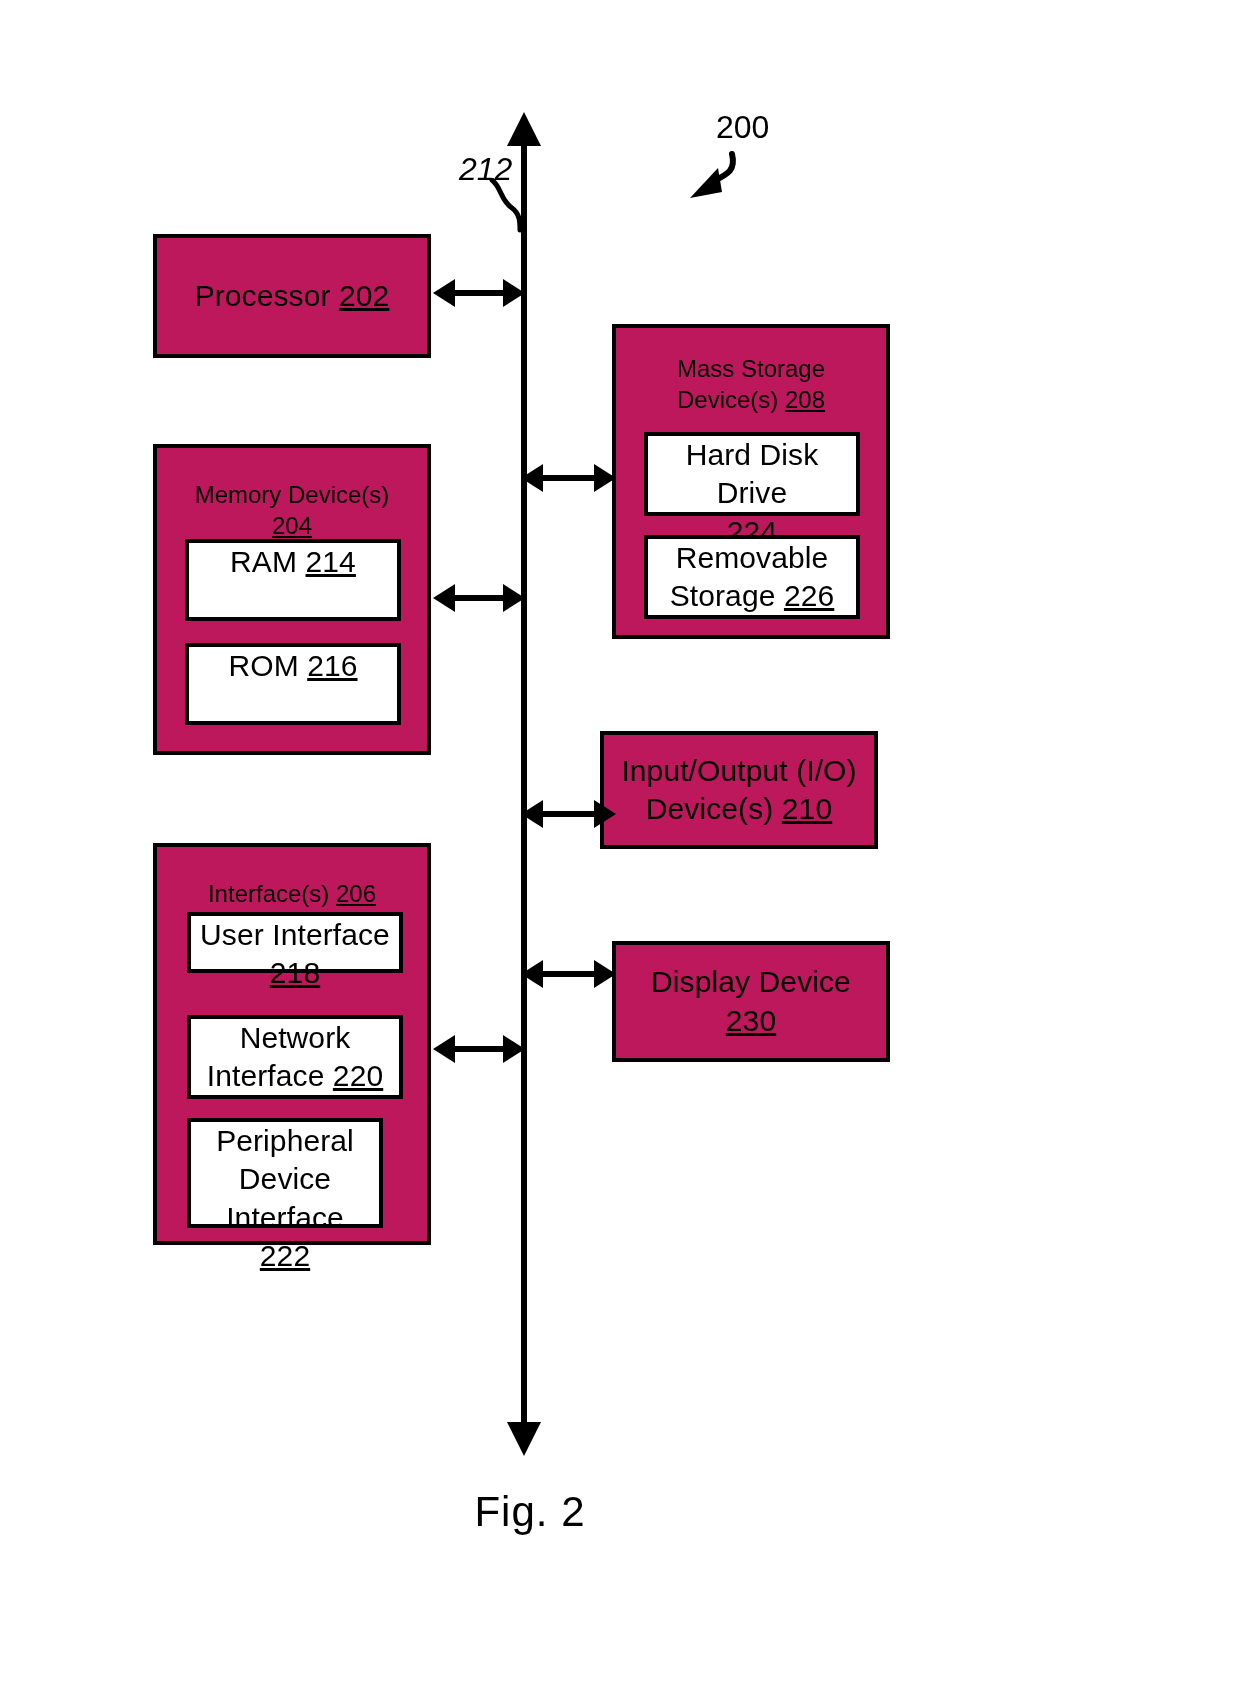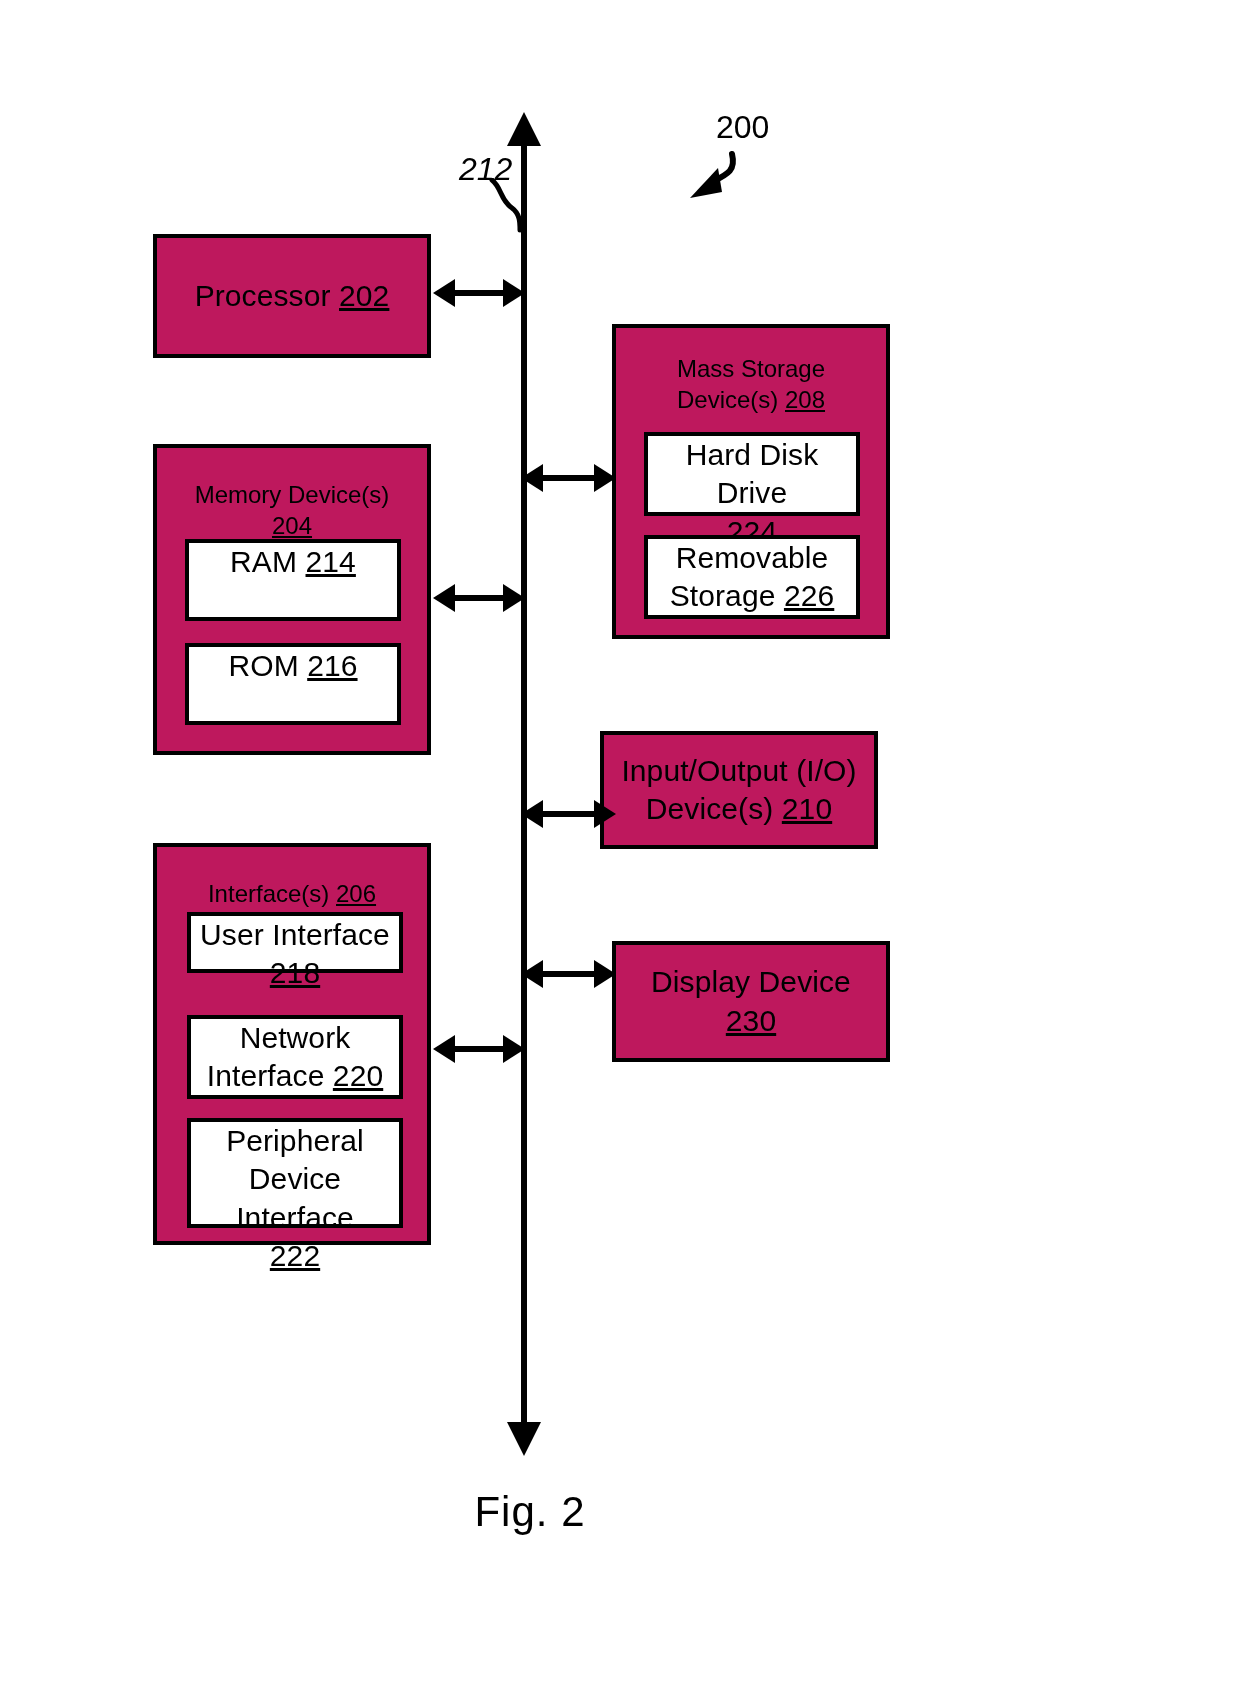--- a/index.html
+++ b/index.html
@@ -179,21 +179,21 @@
     <div class="inner-box" style="left:30px; top:65px; width:216px; height:61px;">
       <div class="box-label"><span>User Interface
 </span><span class="ref">218</span></div>
     </div>
 
     <div class="inner-box" style="left:30px; top:168px; width:216px; height:84px;">
       <div class="box-label"><span>Network
 Interface </span><span class="ref">220</span></div>
     </div>
 
-    <div class="inner-box" style="left:30px; top:271px; width:216px; height:110px;">
+    <div class="inner-box" style="left:30px; top:271px; width:196px; height:110px;">
       <div class="box-label"><span>Peripheral
 Device Interface
 </span><span class="ref">222</span></div>
     </div>
   </div>
   <div class="dbl-arrow" style="left:433px; top:1046px; width:92px;">
     <div class="shaft"></div>
       <div class="head-l"></div>
       <div class="head-r"></div>
   </div>

